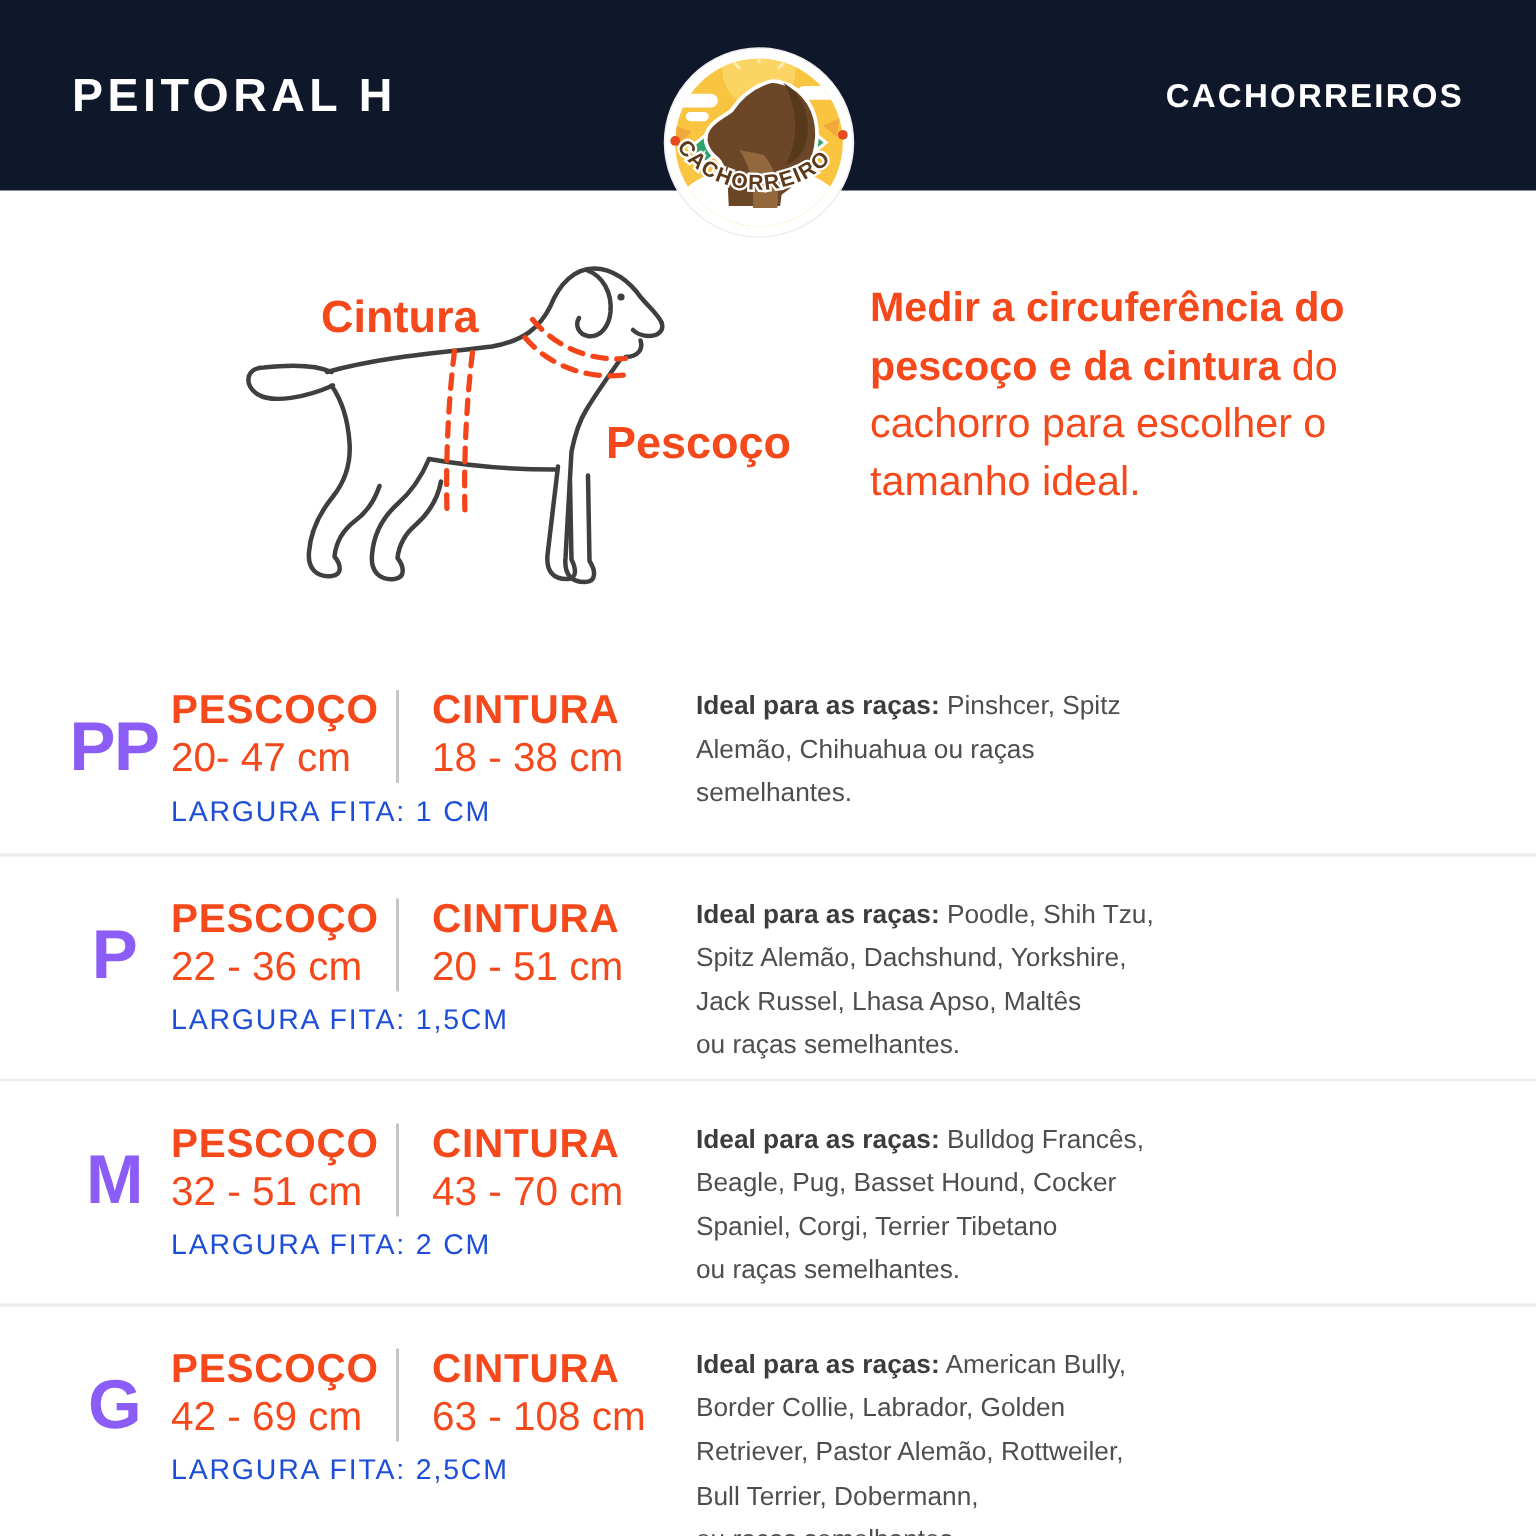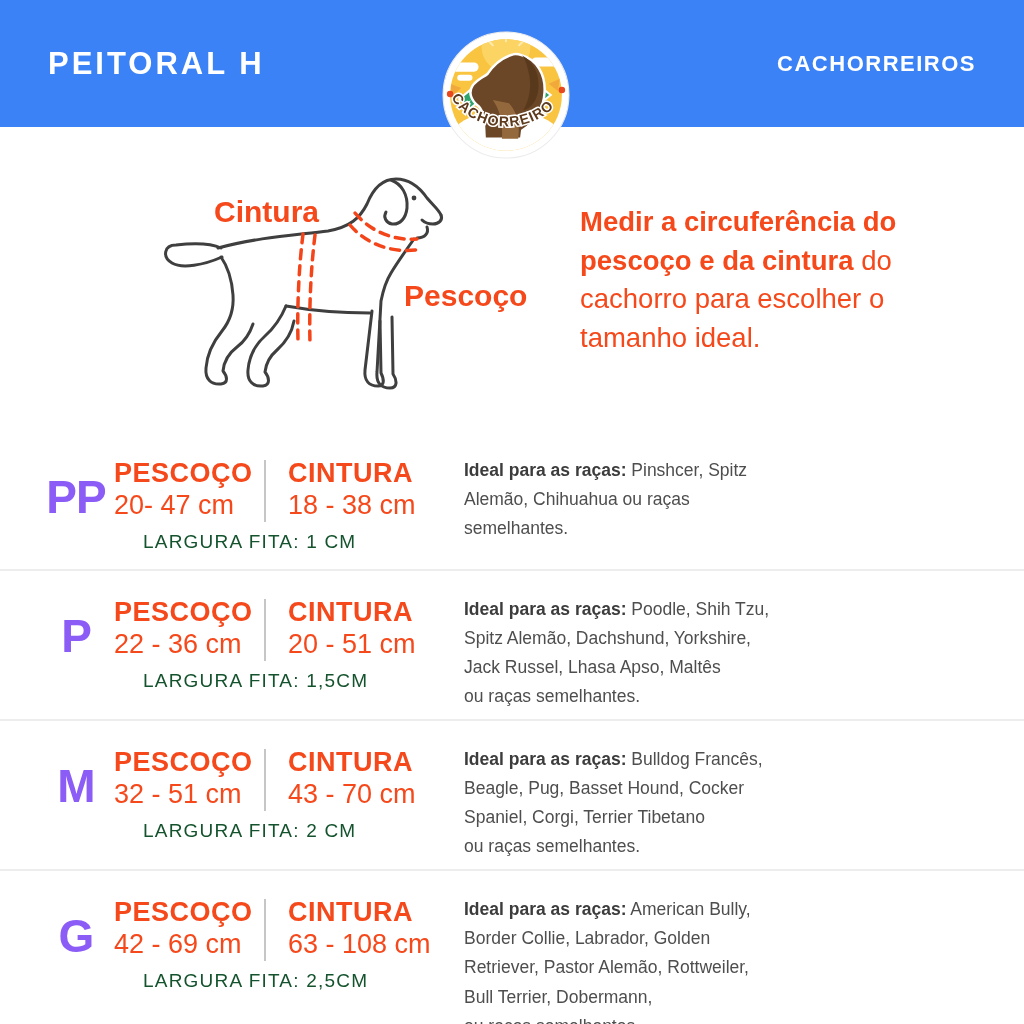--- a/index.html
+++ b/index.html
@@ -7,21 +7,21 @@
     position:relative;
     width:1024px; height:1024px;
     background:#ffffff;
     overflow:hidden;
     font-family:"Liberation Sans","DejaVu Sans",sans-serif;
     color:#3d3d3d;
   }
   
   .header {
     height:127px;
-    background:#3b82f6;
+    background:#0f172a;
     display:flex;
     justify-content:space-between;
     align-items:center;
     padding:0 48px;
     box-sizing:border-box;
   }
   .header-title {
     color:#fff; font-size:31px; font-weight:800; letter-spacing:3px;
   }
   .header-brand {
@@ -32,21 +32,21 @@
   }
   
   .measure { position:relative; height:305px; }
   .dog-art  { position:absolute; left:150px; top:44px; }
   .lbl {
     position:absolute; color:#F5481B; font-weight:700; font-size:30px;
   }
   .lbl-cintura { left:214px; top:68px; }
   .lbl-pescoco { left:404px; top:152px; }
   .instruction {
-    position:absolute; left:580px; top:76px; width:382px;
+    position:absolute; left:580px; top:59px; width:382px;
     font-size:27.5px; line-height:1.4; color:#F5481B;
   }
   .instruction .bold-part { font-weight:800; }
   
   .size-row {
     display:flex;
     position:relative;
     min-height:137px;
     box-sizing:border-box;
   }
@@ -68,23 +68,22 @@
     letter-spacing:0.5px; line-height:1.15;
   }
   .mcol-v {
     color:#F5481B; font-size:27px; font-weight:400; line-height:1.2;
   }
   .vdiv {
     flex:none; width:2px; height:62px; margin:2px 22px 0 16px;
     background:#C6C6C6;
   }
   .strap {
-    margin-top:9px; font-size:19px; color:#14532d; letter-spacing:1.2px;
+    margin-top:9px; font-size:19px; color:#1d4ed8; letter-spacing:1.2px;
     white-space:nowrap;
-    margin-left:29px;
   }
   .breeds {
     width:486px; box-sizing:border-box;
     padding:24px 10px 8px 6px;
     font-size:17.5px; line-height:1.66; color:#4E4E4E;
     white-space:pre-line;
   }
   .breeds .breeds-prefix { font-weight:700; color:#3C3C3C; }
 </style>
 </head>

